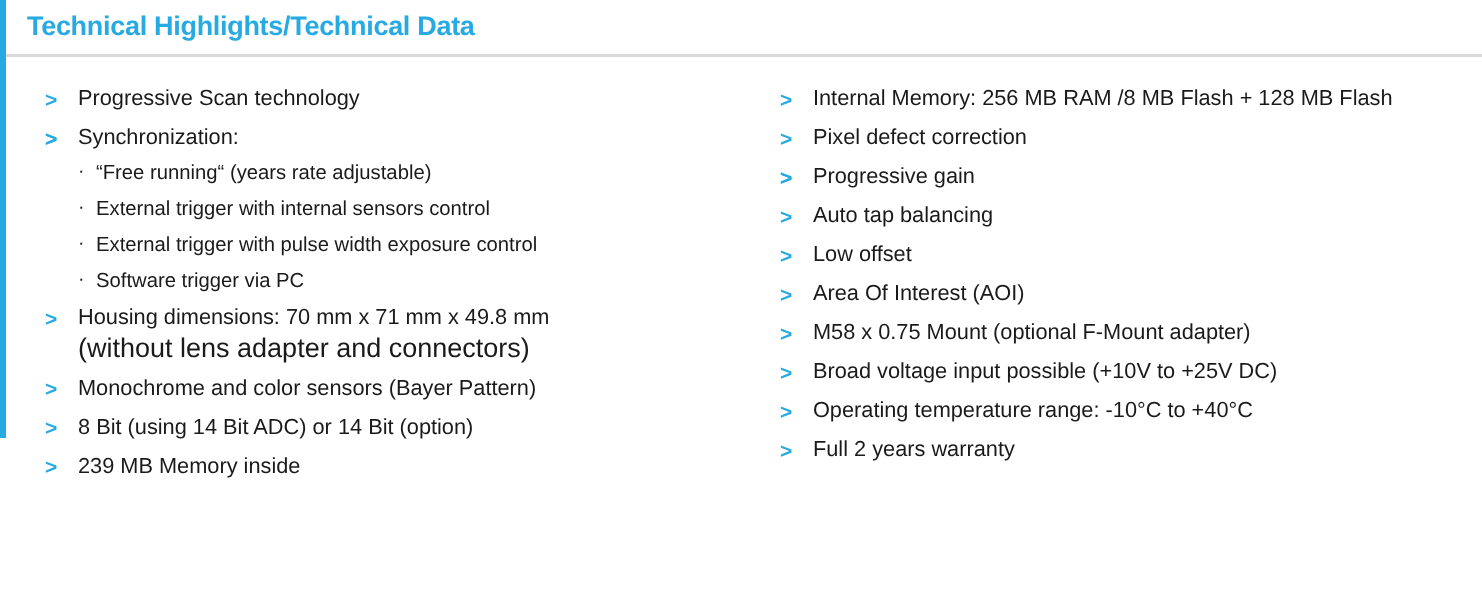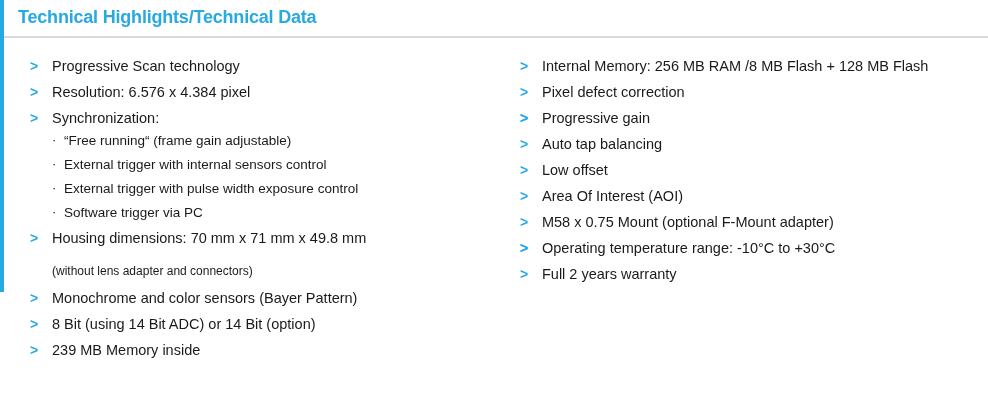--- a/index.html
+++ b/index.html
@@ -71,24 +71,24 @@
   ul.bullets > li .chev {
     position: absolute;
     left: 0;
     top: 0;
     color: #27a9e1;
     font-size: 14px;
     font-weight: bold;
   }
   .cont-line {
     display: block;
-    font-size: 12px;
+    font-size: 18px;
     color: #1a1a1a;
     line-height: 19px;
-    margin-top: 15px;
+    margin-top: 2px;
   }
   ul.subitems {
     list-style: none;
     margin: 6px 0 0 0;
     padding: 0;
   }
   ul.subitems > li {
     position: relative;
     padding-left: 12px;
     margin-bottom: 8px;
@@ -123,30 +123,29 @@
     <div class="col col-left">
       <ul class="bullets">
 
         <li>
           <span class="chev">&gt;</span>
           <span class="li-text">Progressive Scan technology</span>
         </li>
 
         <li>
           <span class="chev">&gt;</span>
-          <span class="li-text">Resolution: 6.576 x 4.384 pixel</span>
         </li>
 
         <li>
           <span class="chev">&gt;</span>
           <span class="li-text">Synchronization:</span>
           <ul class="subitems">
             <li>
               <span class="dot">·</span>
-              <span class="li-text">“Free running“ (frame gain adjustable)</span>
+              <span class="li-text">“Free running“ (years rate adjustable)</span>
             </li>
             <li>
               <span class="dot">·</span>
               <span class="li-text">External trigger with internal sensors control</span>
             </li>
             <li>
               <span class="dot">·</span>
               <span class="li-text">External trigger with pulse width exposure control</span>
             </li>
             <li>
@@ -209,24 +208,25 @@
         <li>
           <span class="chev">&gt;</span>
           <span class="li-text">Area Of Interest (AOI)</span>
         </li>
         <li>
           <span class="chev">&gt;</span>
           <span class="li-text">M58 x 0.75 Mount (optional F-Mount adapter)</span>
         </li>
         <li>
           <span class="chev">&gt;</span>
-        </li>
-        <li>
-          <span class="chev">&gt;</span>
-          <span class="li-text">Operating temperature range: -10°C to +30°C</span>
+          <span class="li-text">Broad voltage input possible (+10V to +25V DC)</span>
+        </li>
+        <li>
+          <span class="chev">&gt;</span>
+          <span class="li-text">Operating temperature range: -10°C to +40°C</span>
         </li>
         <li>
           <span class="chev">&gt;</span>
           <span class="li-text">Full 2 years warranty</span>
         </li>
 
       </ul>
     </div>
 
   </div>

